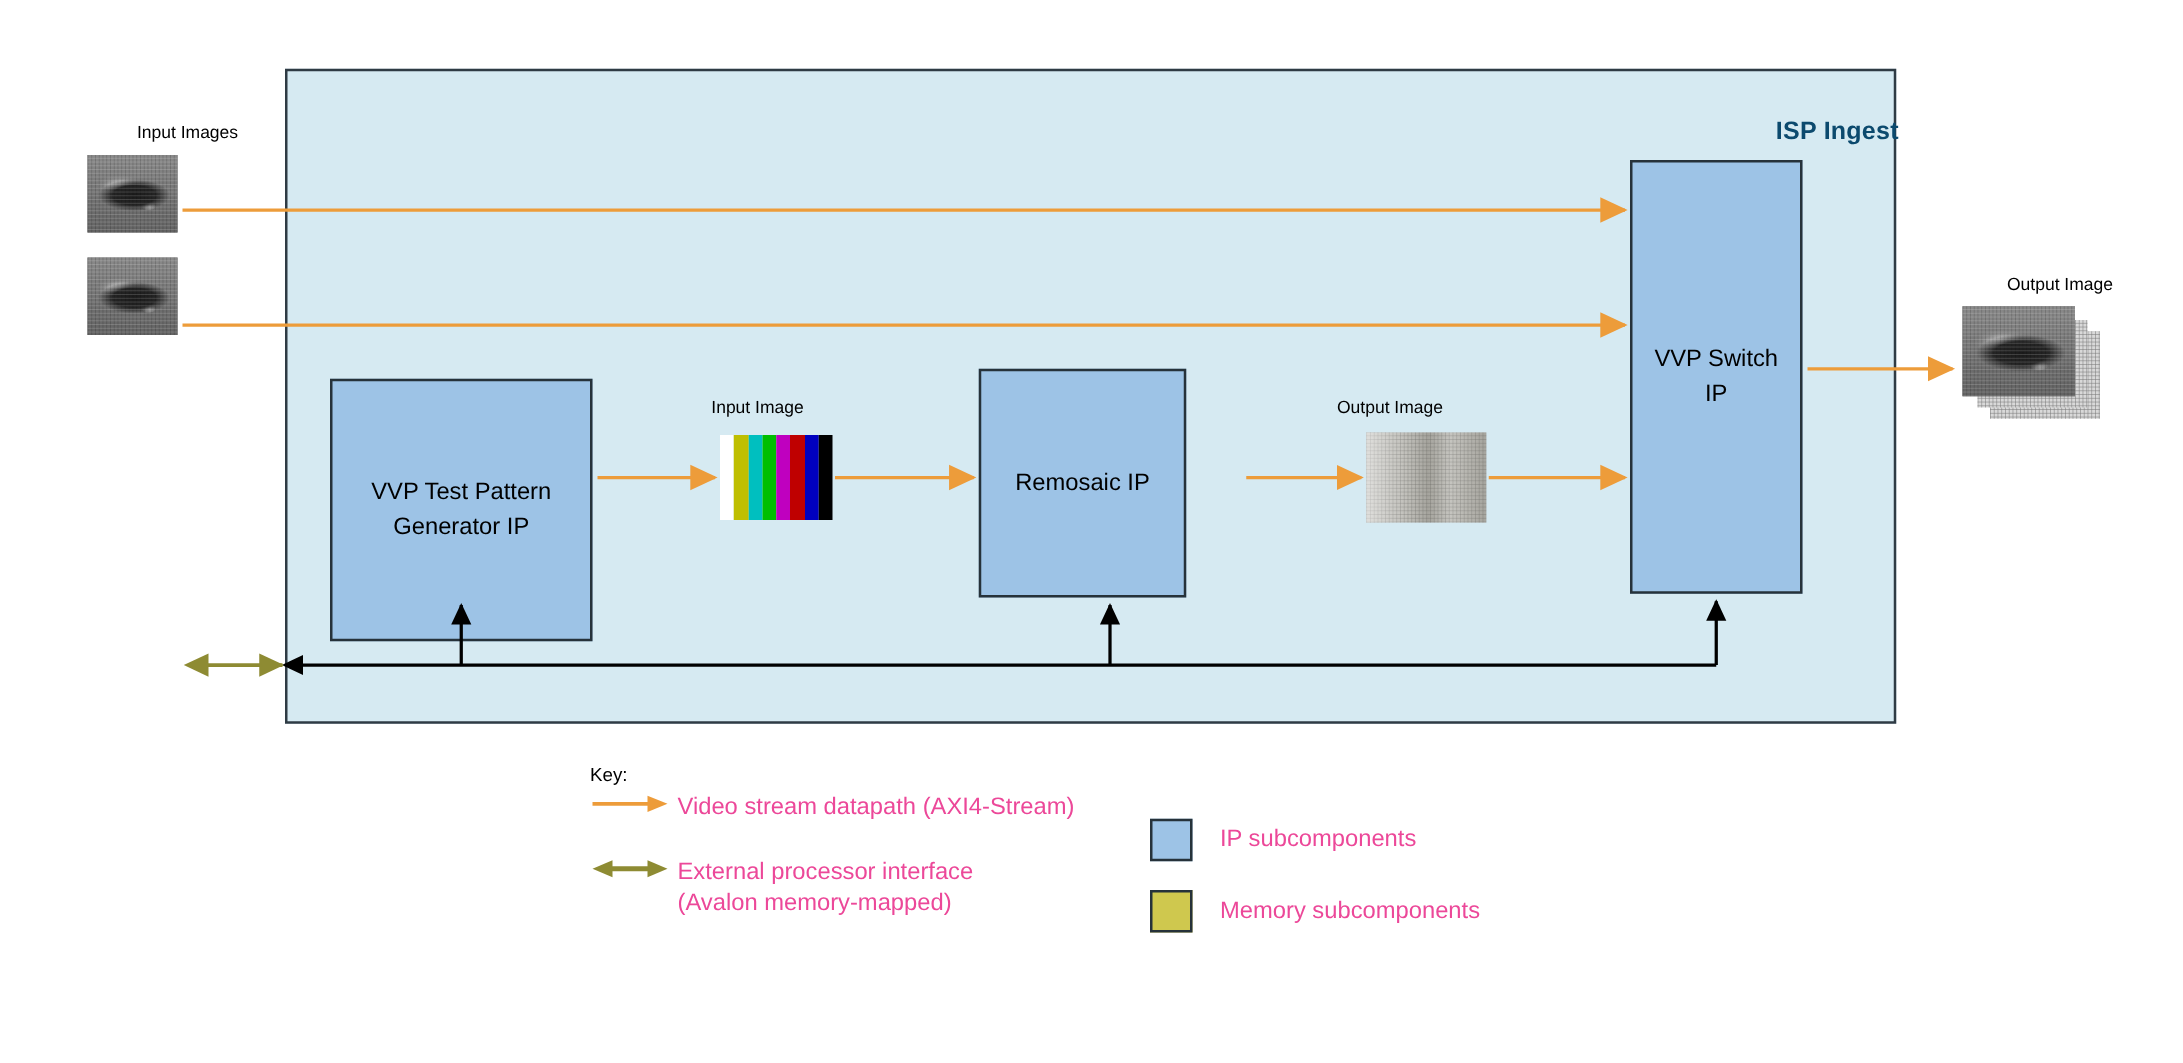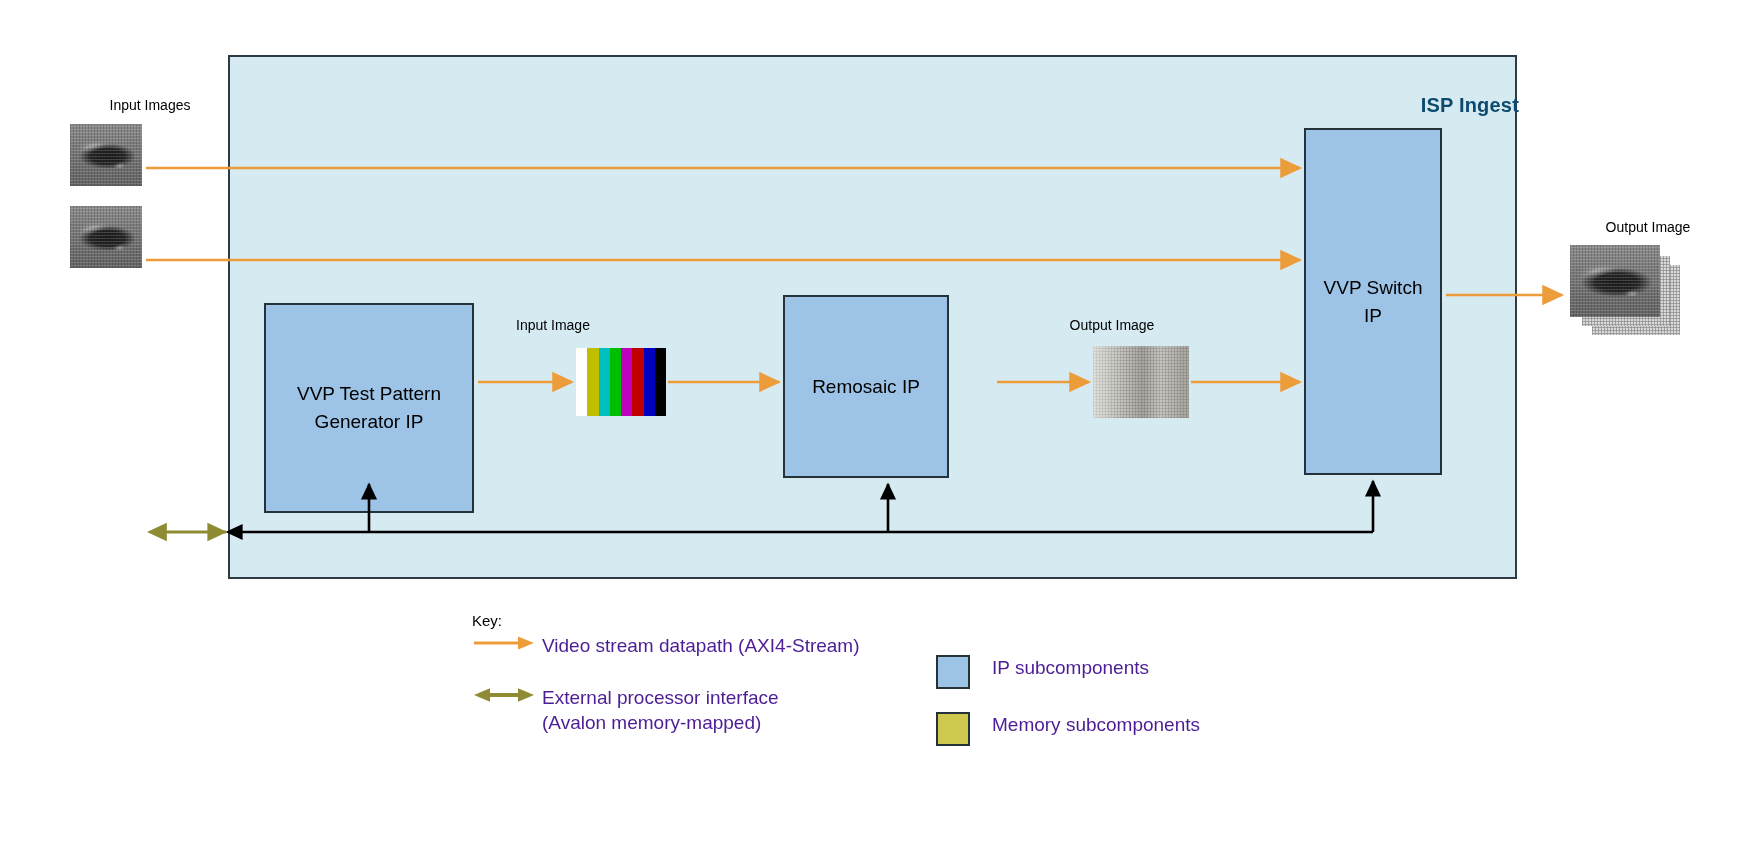--- a/index.html
+++ b/index.html
@@ -57,21 +57,21 @@
   
   .plain-label {
     position: absolute;
     font-size: 14px;
     color: #000000;
     line-height: 1.3;
     white-space: pre-line;
   }
   #lbl-input-images  { left: 60px;  top: 96px;  width: 180px; text-align: center; }
   #lbl-output-image-r{ left: 1558px;top: 218px; width: 180px; text-align: center; }
-  #lbl-input-image-m { left: 516px; top: 316px; width: 180px; text-align: left; }
+  #lbl-input-image-m { left: 516px; top: 316px; width: 180px; text-align: center; }
   #lbl-output-image-m{ left: 1022px;top: 316px; width: 180px; text-align: center; }
   #lbl-ext-proc {
     left: 40px; top: 495px; width: 160px;
     text-align: center;
   }
 
   
   .car-thumb {
     position: absolute;
     background-color: #6f6f6f;
@@ -133,24 +133,24 @@
   #wires { position: absolute; left: 0; top: 0; width: 1746px; height: 850px; }
 
   
   #key-root { position: absolute; left: 472px; top: 612px; }
   .key-title { font-size: 15px; color: #000; margin-bottom: 4px; }
   .key-row {
     display: flex; align-items: flex-start;
     margin-bottom: 26px;
   }
   .key-glyph { width: 70px; flex: 0 0 70px; margin-top: 2px; }
-  .key-text  { font-size: 19px; color: #4c1d95; line-height: 1.35; white-space: pre-line; }
+  .key-text  { font-size: 19px; color: #ec4899; line-height: 1.35; white-space: pre-line; }
 
   #key-right { position: absolute; left: 920px; top: 655px; }
-  .key-row2 { display: flex; margin-bottom: 23px; margin-left: 16px; }
+  .key-row2 { display: flex; align-items: center; margin-bottom: 23px; }
   .swatch {
     width: 34px; height: 34px;
     border: 2px solid #26323A;
     flex: 0 0 34px;
     margin-right: 22px;
   }
   .sw-blue  { background: #9DC3E6; }
   .sw-olive { background: #CFC84E; }
 </style>
 </head>

